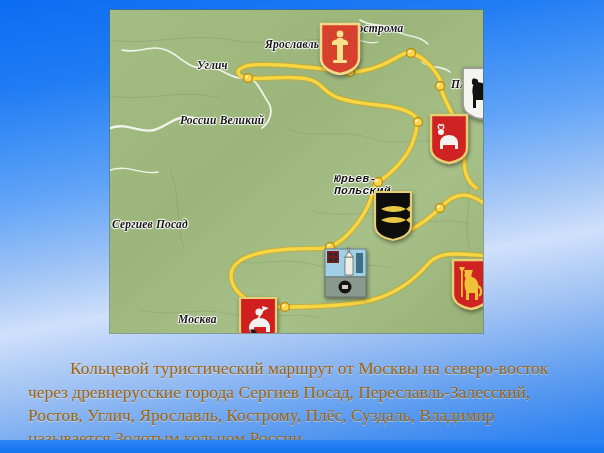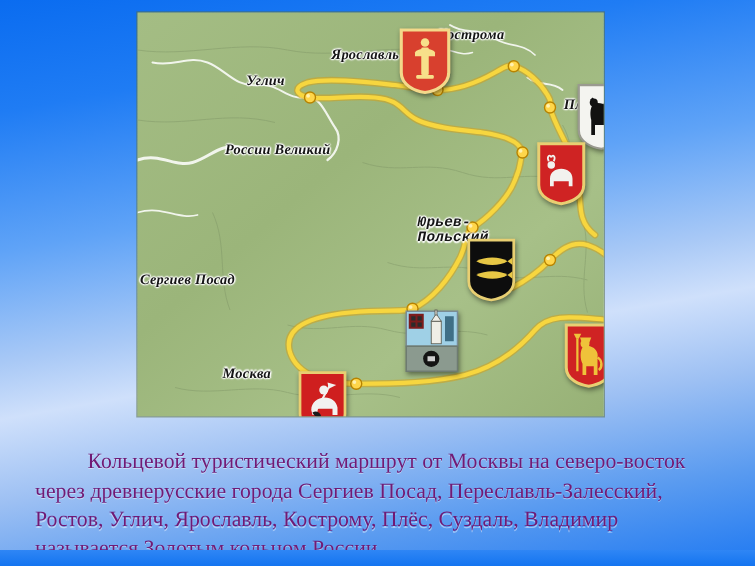--- a/index.html
+++ b/index.html
@@ -50,21 +50,21 @@
   
   .coa{position:absolute;}
   .coa svg{display:block;filter:drop-shadow(1px 2px 2px rgba(0,0,0,.45));}
 
   
   .caption{
     position:absolute;left:28px;top:340px;width:552px;
     font-family:"Liberation Serif", serif;
     font-size:17.4px;
     line-height:1.33;
-    color:#701a75;
+    color:#a16207;
     text-align:left;
     text-indent:42px;
     text-shadow:0 1px 0 rgba(255,255,255,.45);
   }
   .bottom-band{
     position:absolute;left:0;right:0;bottom:0;height:13px;
     background:linear-gradient(180deg,#2f86f5 0%, #1374f0 100%);
   }
 </style>
 </head>
@@ -224,21 +224,21 @@
 
     <div class="city-label" style="left:63px;top:50px;margin-left:24px;">Углич</div>
     <div class="city-label" style="left:155px;top:29px;">Ярославль</div>
     <div class="city-label" style="left:240px;top:13px;">Кострома</div>
     <div class="city-label" style="left:341px;top:69px;">Плёс</div>
     <div class="city-label" style="left:70px;top:105px;">России Великий</div>
     <div class="city-label" style="left:224px;top:163px;font-family:Liberation Mono, monospace;">Юрьев-
 Польский</div>
 
     <div class="city-label" style="left:2px;top:209px;">Сергиев Посад</div>
-    <div class="city-label" style="left:68px;top:284px;text-align:center;">Москва</div>
+    <div class="city-label" style="left:68px;top:304px;text-align:center;">Москва</div>
 
     <div class="coa" style="left:208px;top:12px;">
       <svg width="44" height="54" viewBox="0 0 44 54">
         <path d="M3,2 H41 V36 C41,46 30,51 22,52 C14,51 3,46 3,36 Z" fill="#d8402e" stroke="#f3d98a" stroke-width="2.5"></path>
         <g fill="#f7e08a">
           <rect x="19" y="16" width="6" height="22" rx="1"></rect>
           <circle cx="22" cy="12" r="3.4"></circle>
           <path d="M14,20 C16,16 28,16 30,20 L30,23 L14,23 Z"></path>
           <rect x="15" y="38" width="14" height="3" rx="1"></rect>
         </g>

